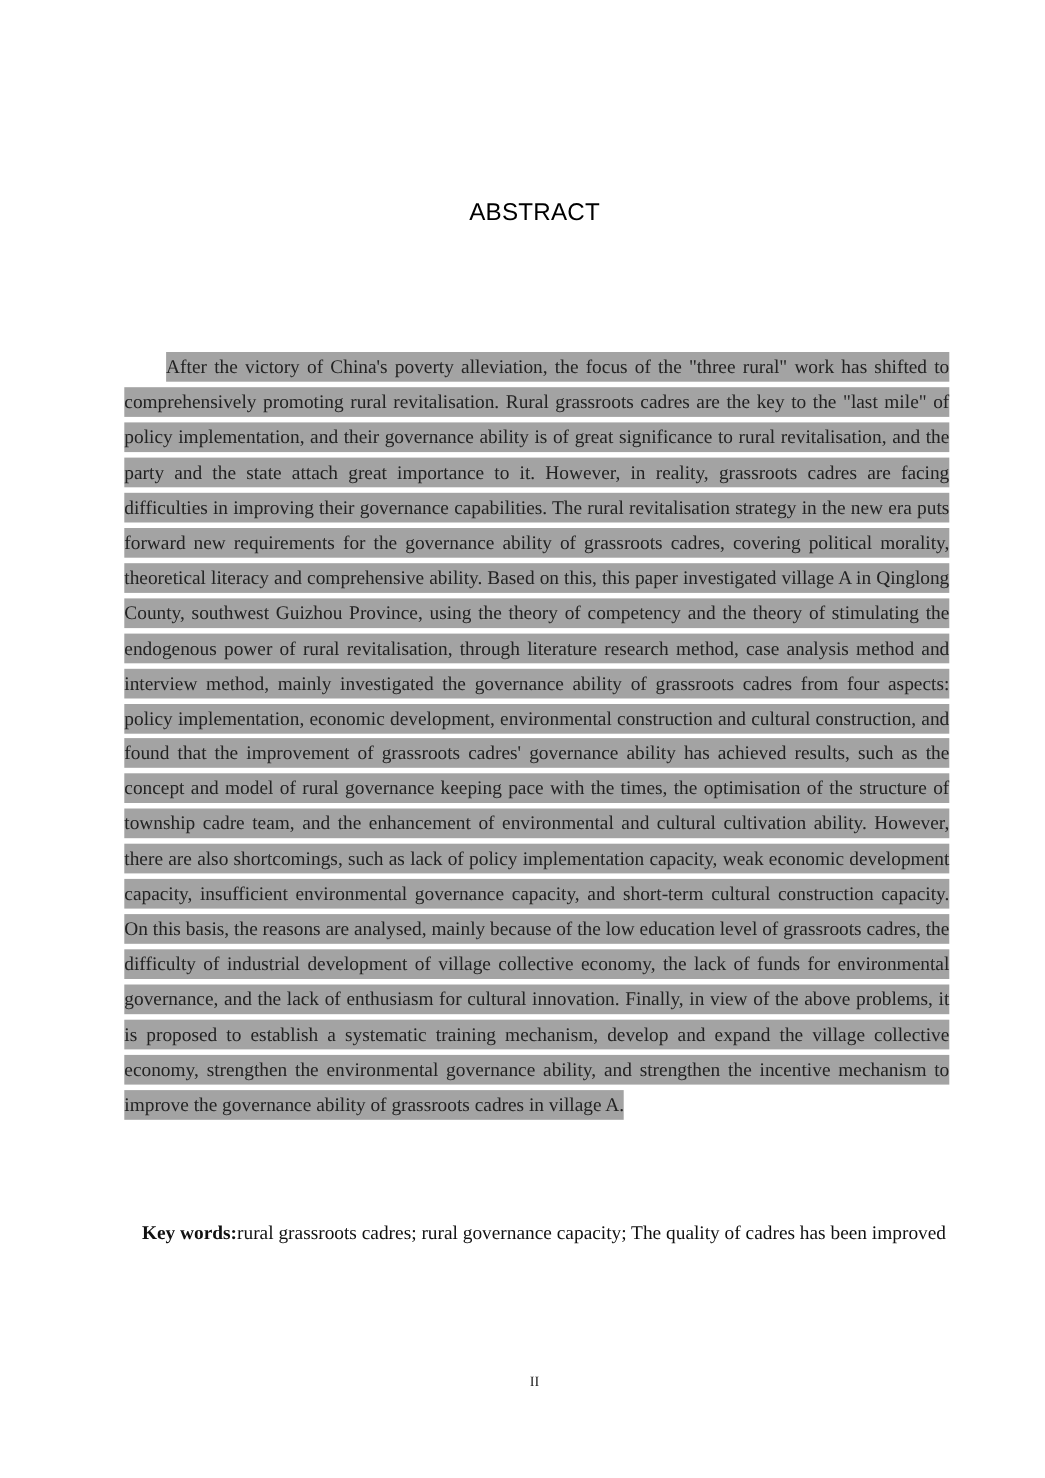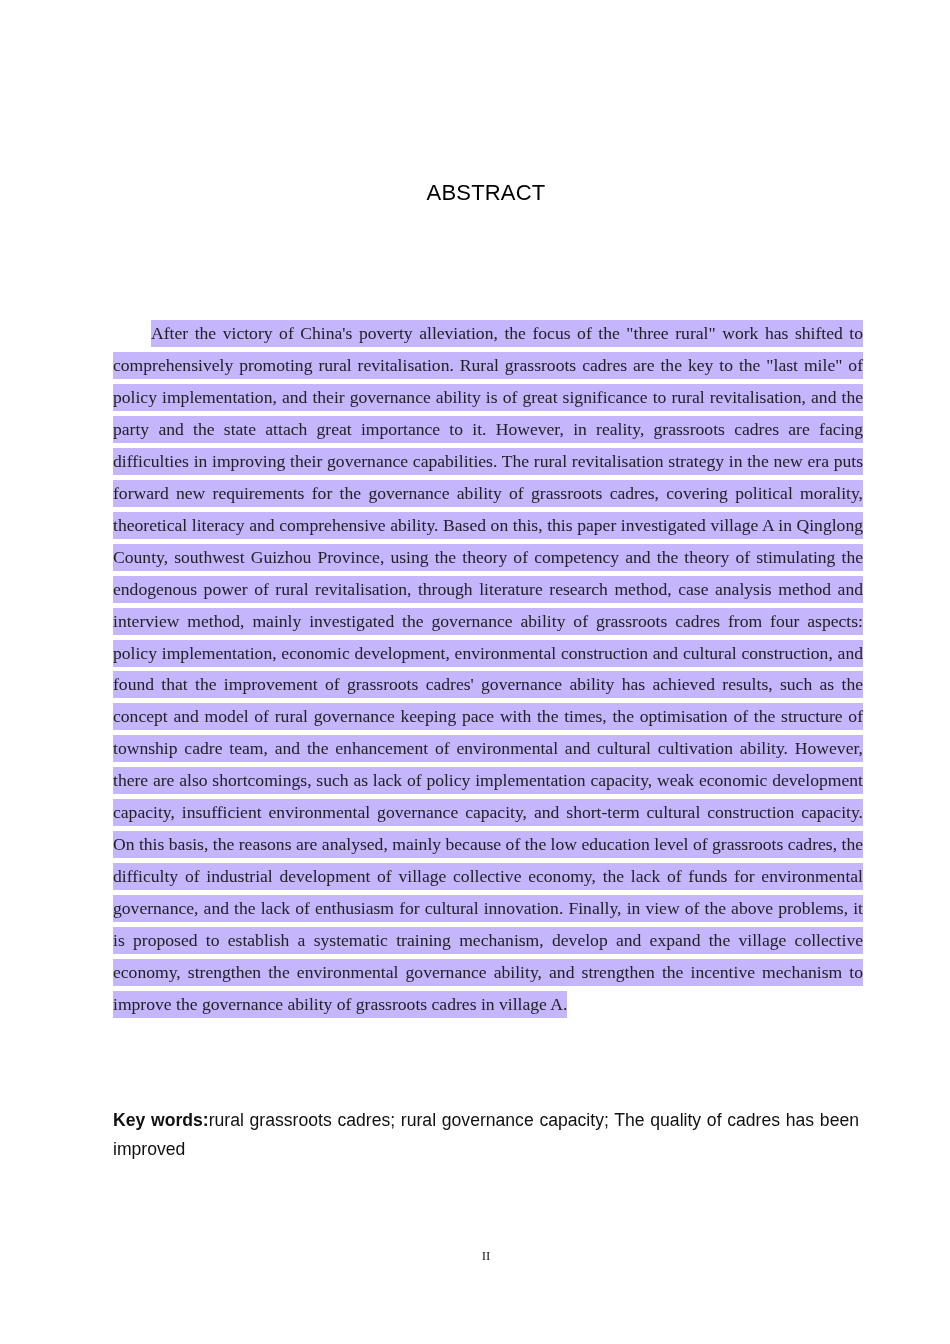--- a/index.html
+++ b/index.html
@@ -9,27 +9,27 @@
     position: absolute; top: 180px; left: 0; width: 972px; text-align: center;
     font-family: "Liberation Sans", sans-serif; font-size: 22px; color: #000;
     letter-spacing: 0.2px;
   }
   .abstract-body {
     position: absolute; left: 113px; top: 318px; width: 750px;
     font-family: "Liberation Serif", serif; font-size: 17.6px; line-height: 31.95px;
     color: #222; text-align: justify; text-indent: 38px;
   }
   .abstract-body span.hl {
-    background: #c4b5fd;
+    background: #a3a3a3;
     padding: 3px 0 4px 0;
     box-decoration-break: clone; margin-top: 48px; -webkit-box-decoration-break: clone;
   }
   .keywords {
-    position: absolute; left: 113px; top: 1106px; width: 746px;
-    font-family: Liberation Sans, sans-serif; font-size: 17.6px; line-height: 29px;
+    position: absolute; left: 129px; top: 1106px; width: 746px;
+    font-family: Liberation Serif, serif; font-size: 17.6px; line-height: 29px;
     color: #111; text-align: justify;
   }
   .keywords .kw-label { font-weight: bold; }
   .page-number {
     position: absolute; top: 1248px; left: 0; width: 972px; text-align: center;
     font-family: "Liberation Serif", serif; font-size: 13px; color: #222;
   }
 </style>
 </head>
 <body>

